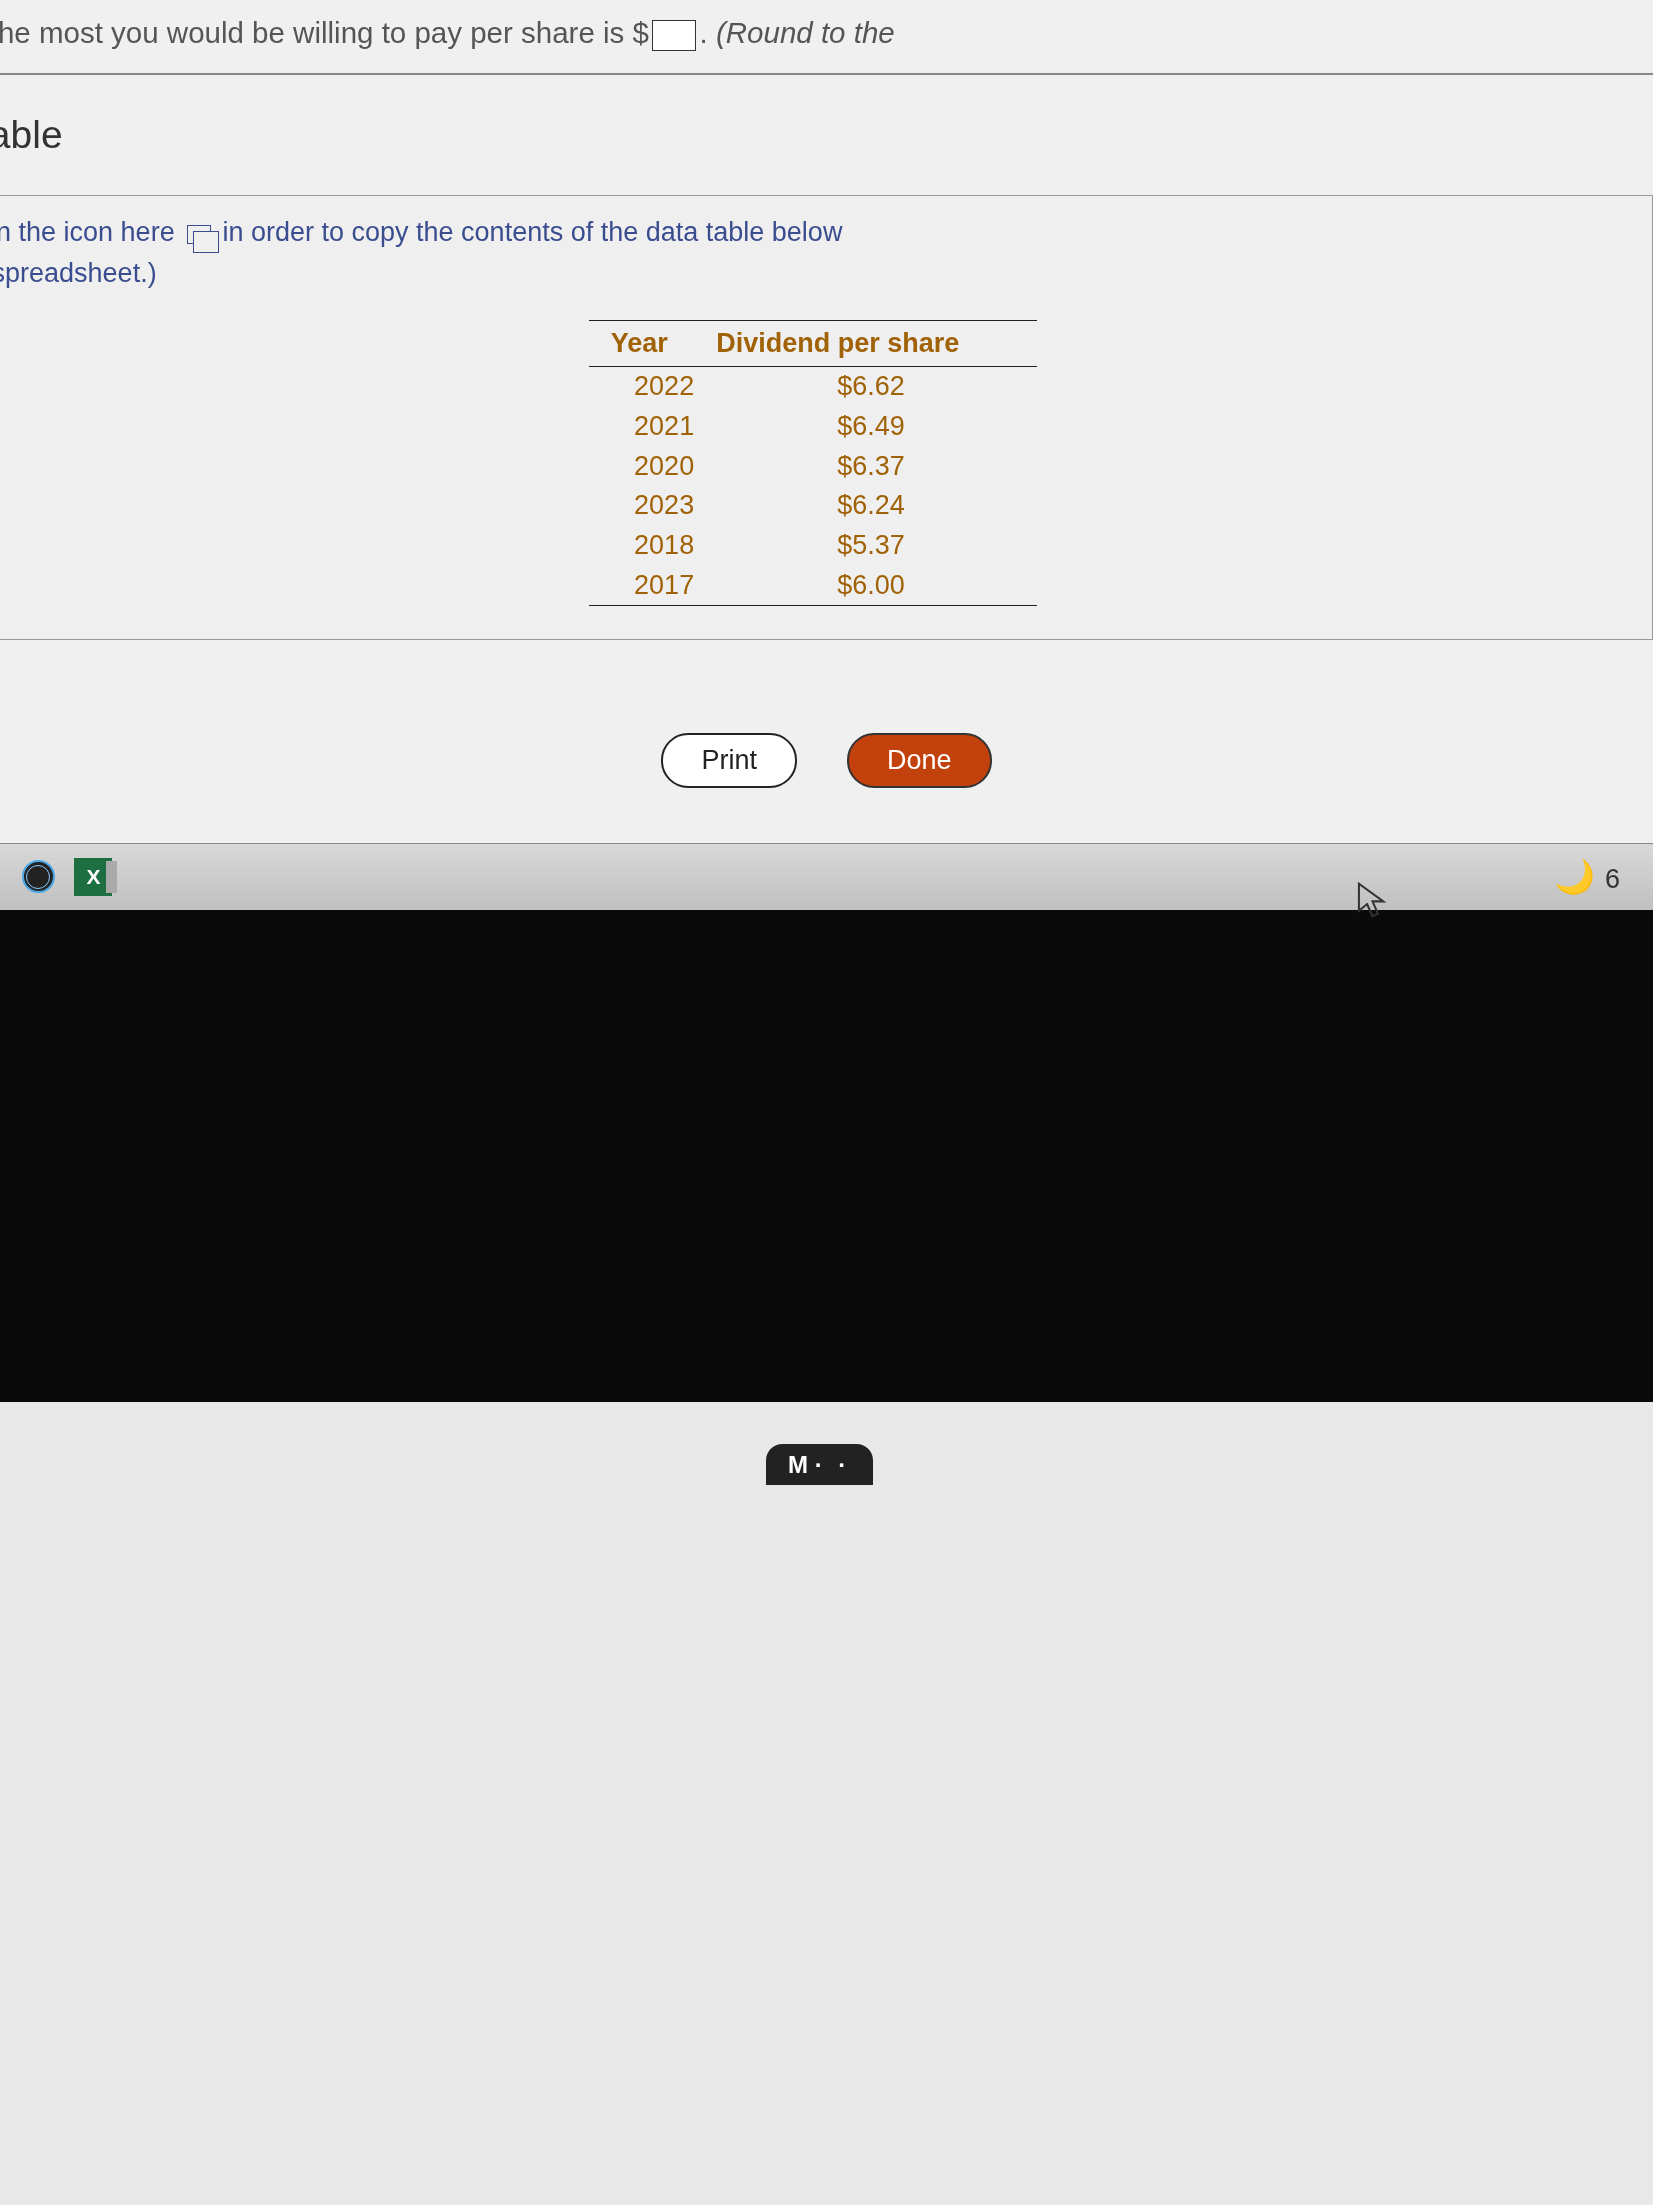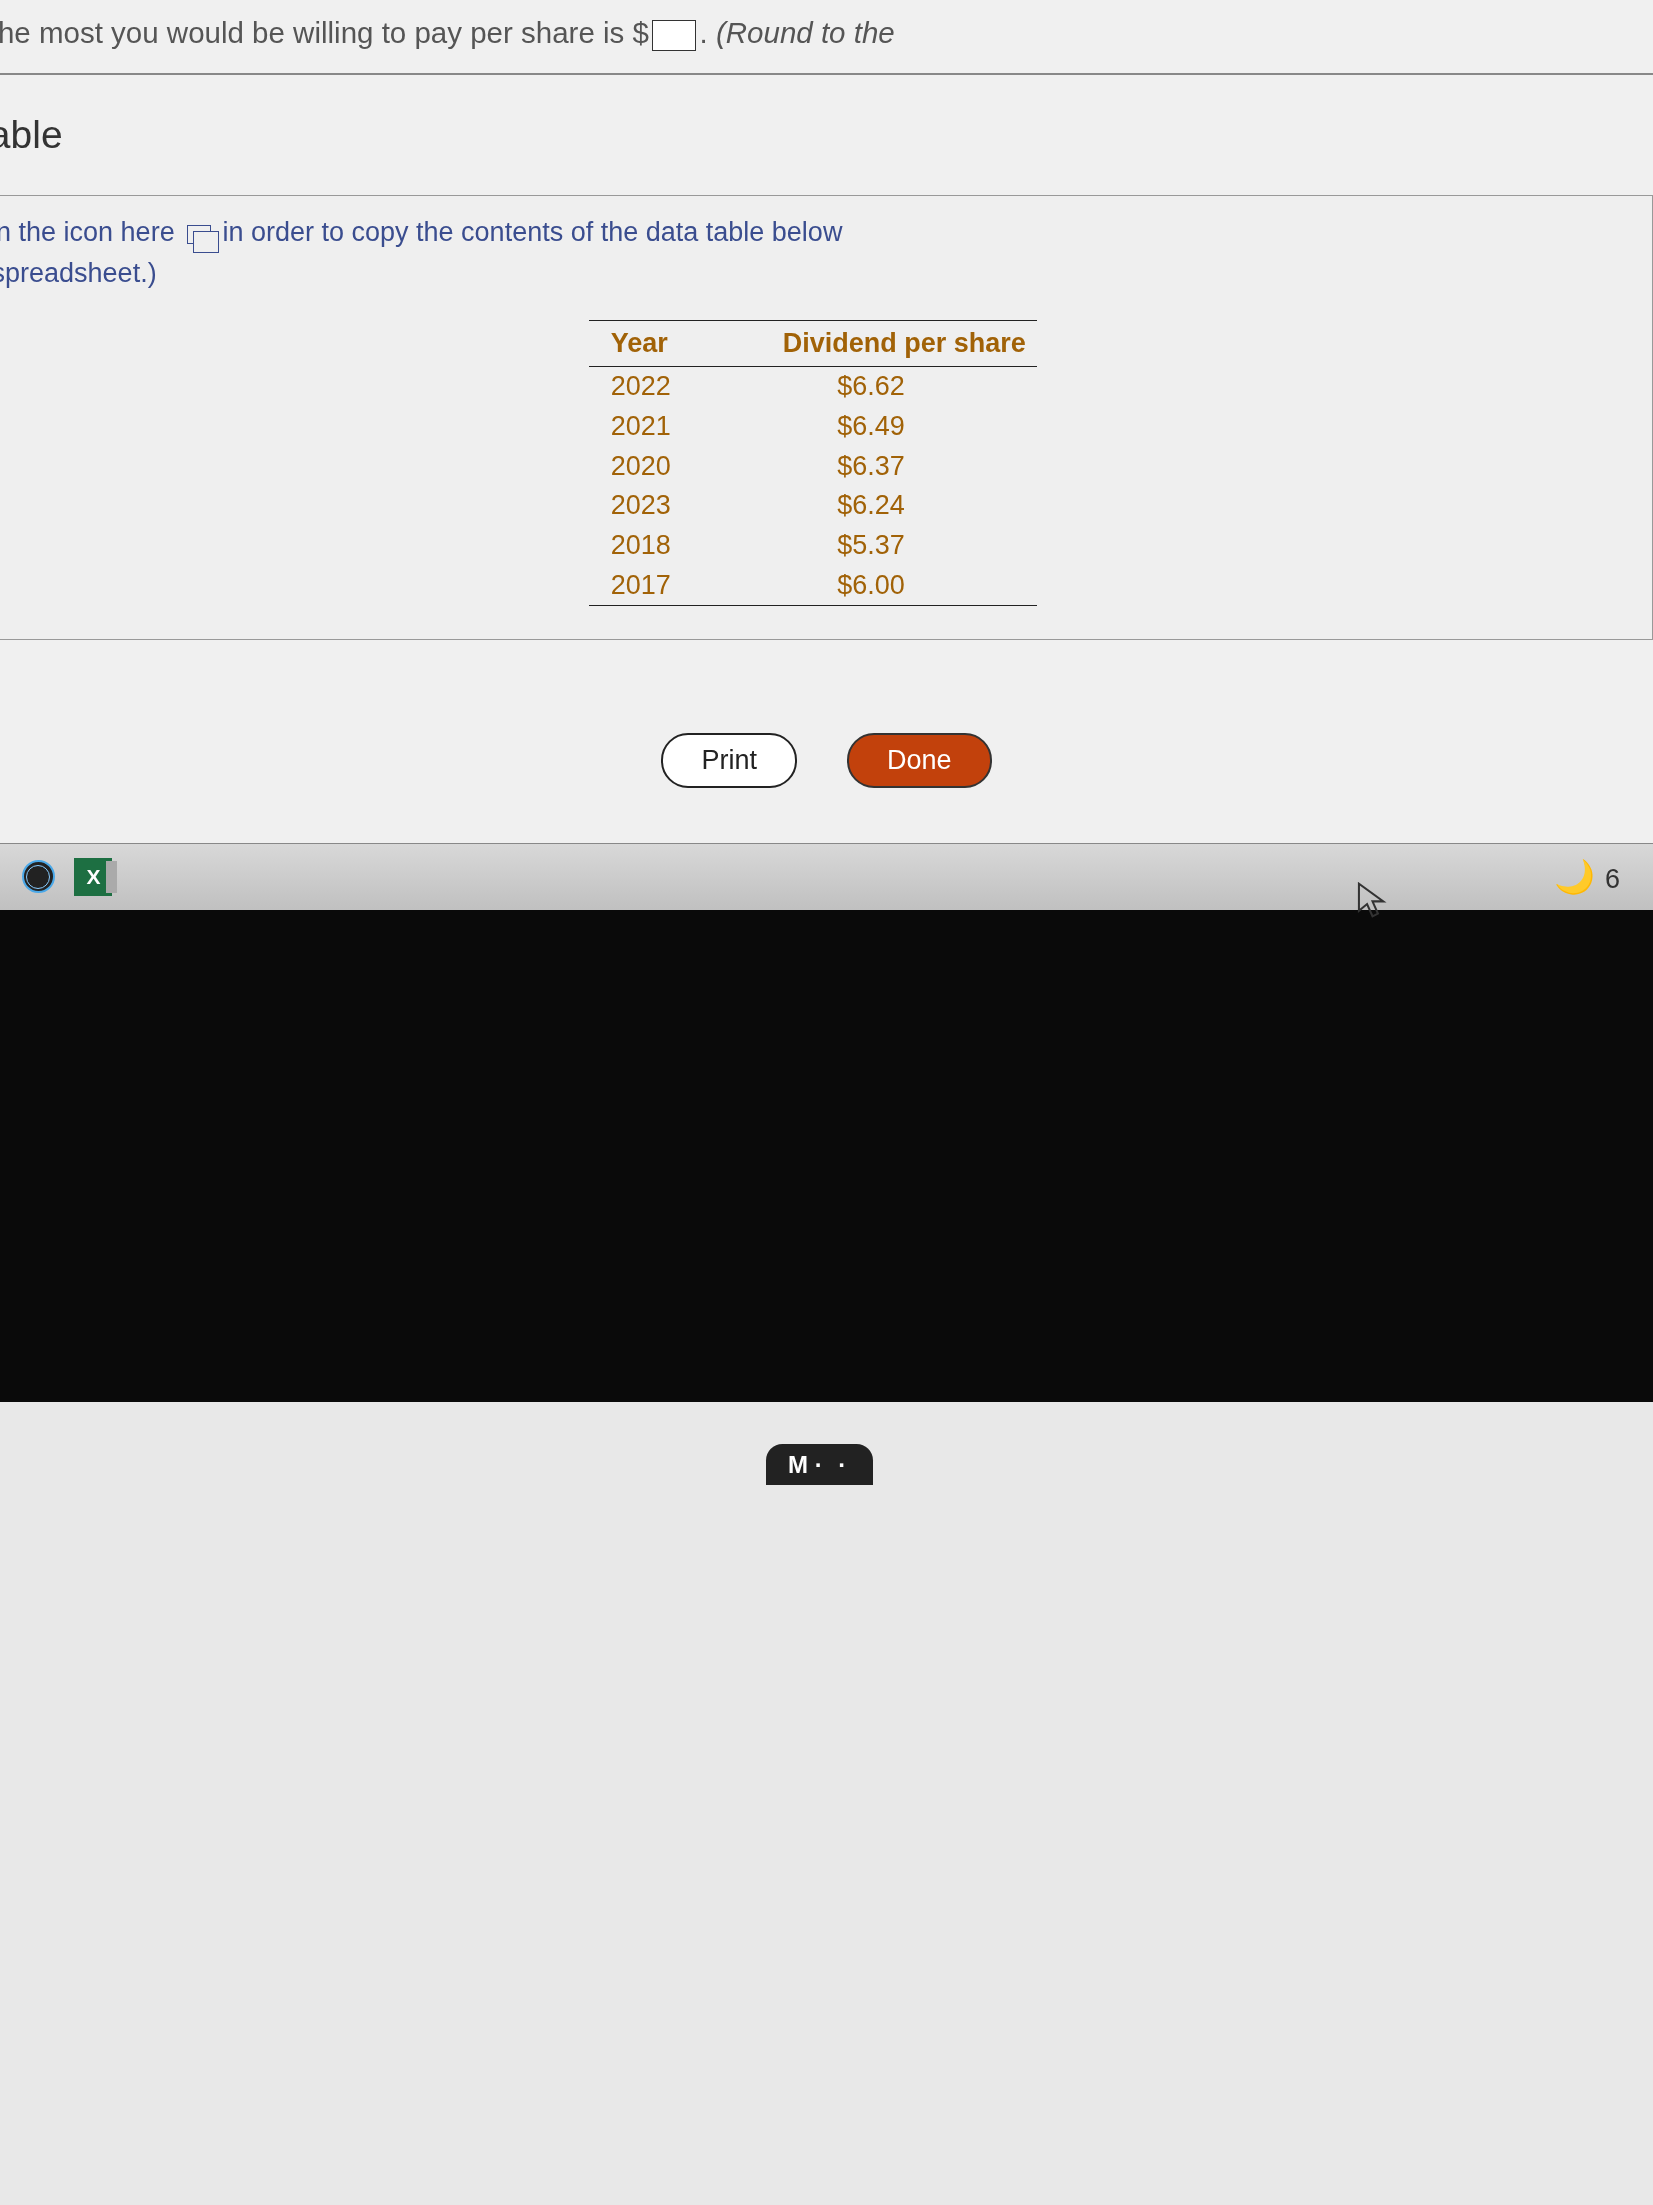--- a/index.html
+++ b/index.html
@@ -76,35 +76,35 @@
     }
     .data-table {
       margin: 27px auto 0 auto;
       width: 448px;
       border-collapse: collapse;
       font-size: 27px;
       color: #a16207;
     }
     .data-table thead th {
       font-weight: bold;
-      text-align: right;
+      text-align: left;
       padding: 6.6px 11px;
       border-top: 1.6px solid #222;
       border-bottom: 1.6px solid #222;
     }
     .data-table thead th:first-child {
       text-align: left;
       padding-left: 22px;
     }
     .data-table tbody td {
       padding: 4.4px 11px;
       text-align: center;
     }
     .data-table tbody td:first-child {
-      text-align: left;
+      text-align: right;
       padding-left: 22px;
     }
     .data-table tbody tr:last-child td {
       border-bottom: 1.6px solid #222;
     }
     .button-row {
       display: flex;
       justify-content: center;
       gap: 50px;
       margin: 93px 0 33px 0;

